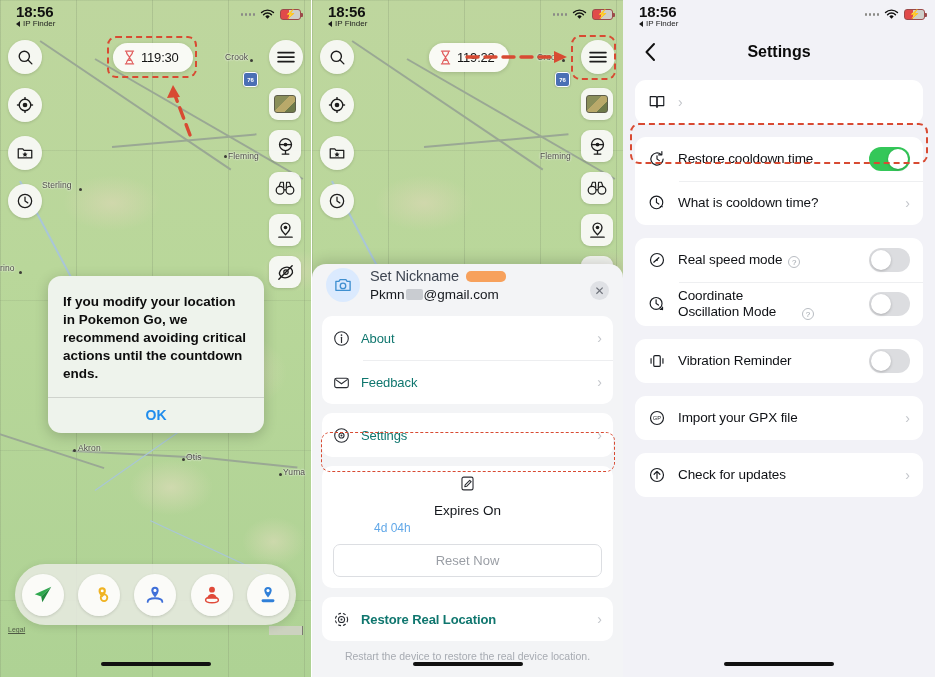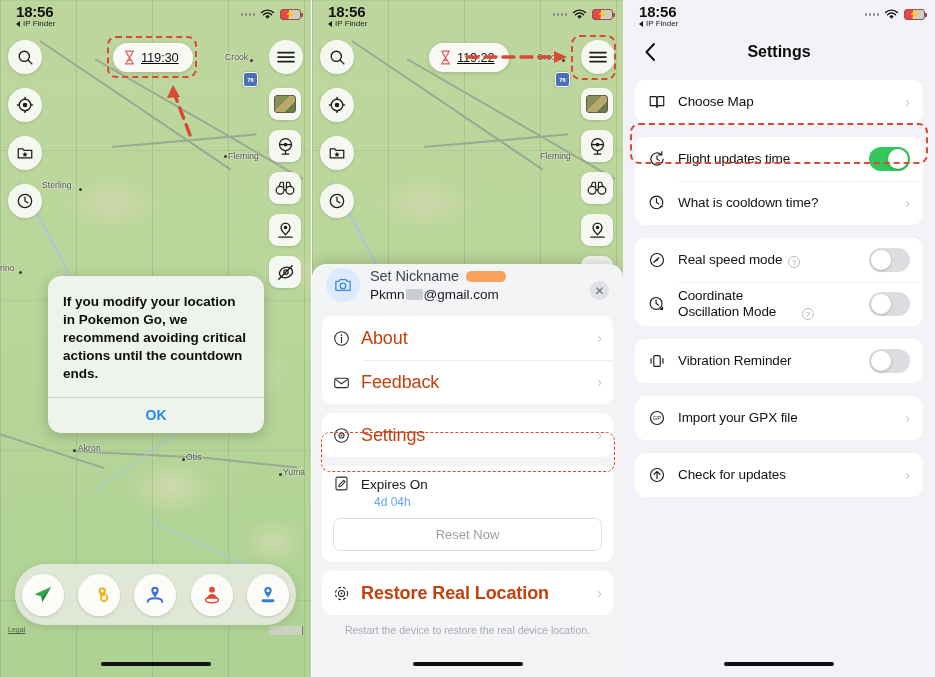--- a/index.html
+++ b/index.html
@@ -111,21 +111,21 @@
     width: 22px; height: 18px; border-radius: 3px;
     background: linear-gradient(135deg, #8a8f5a 0 40%, #b9a96a 40% 70%, #6e7a4a 70%);
     border: 1px solid #5d5d4a;
   }
 
   
   .cooldown-wrap { position: absolute; z-index: 25; }
   .cooldown-pill {
     display: inline-flex; align-items: center; gap: 6px;
     background: rgba(252,252,250,.95); border-radius: 17px;
-    padding: 7px 14px 7px 11px; box-shadow: 0 1px 4px rgba(0,0,0,.16); text-decoration: underline;
+    padding: 7px 14px 7px 11px; box-shadow: 0 1px 4px rgba(0,0,0,.16);
   }
   .cooldown-pill .txt { font-size: 13px; color: #141414; font-weight: 500; letter-spacing: -.2px; }
   .hourglass { width: 11px; height: 15px; position: relative; }
 
   
   .alert {
     position: absolute; left: 48px; top: 276px; width: 216px;
     background: #eef3ec; border-radius: 13px; z-index: 30;
     box-shadow: 0 3px 14px rgba(0,0,0,.2); overflow: hidden;
   }
@@ -178,24 +178,24 @@
     align-items: center; justify-content: center; color: #6d7179; font-size: 12px;
   }
   .card { background: #fff; border-radius: 10px; margin-bottom: 9px; overflow: hidden; }
   .row {
     display: flex; align-items: center; gap: 11px;
     padding: 0 11px; height: 44px; position: relative;
   }
   .row + .row::before {
     content: ""; position: absolute; left: 41px; right: 0; top: 0; height: 1px; background: #edeef0;
   }
-  .row-label { font-size: 18px; color: #c2410c; flex: 1; letter-spacing: -.1px; }
+  .row-label { font-size: 13px; color: #0f766e; flex: 1; letter-spacing: -.1px; }
   .chev { color: #c3c6cb; font-size: 14px; font-weight: 300; }
   .expires-card { padding: 9px 11px 11px; }
-  .expires-head { display: flex; align-items: flex-end; gap: 11px; }
+  .expires-head { display: flex; align-items: center; gap: 11px; flex-direction: column; }
   .expires-label { font-size: 13.5px; color: #15181d; }
   .expires-val { font-size: 12px; color: #62a8e8; margin: 3px 0 0 41px; }
   .reset-btn {
     margin-top: 9px; height: 33px; border: 1px solid #dcdee2; border-radius: 7px;
     display: flex; align-items: center; justify-content: center;
     font-size: 13px; color: #9a9ea5; background: #fff;
   }
   .sheet-foot { text-align: center; font-size: 10.5px; color: #a7abb2; margin-top: 9px; }
 
   
@@ -695,33 +695,32 @@
     </div>
 
     <div class="set-list">
 
       <div class="set-card">
         <div class="set-row">
           <svg width="18" height="18" viewBox="0 0 20 20">
             <path d="M2.5 4h5.8a1.7 1.7 0 0 1 1.7 1.7v10a1.7 1.7 0 0 0-1.7-1.7H2.5z" stroke="#1a1d22" stroke-width="1.3" fill="none" stroke-linejoin="round"></path>
             <path d="M17.5 4h-5.8A1.7 1.7 0 0 0 10 5.7v10a1.7 1.7 0 0 1 1.7-1.7h5.8z" stroke="#1a1d22" stroke-width="1.3" fill="none" stroke-linejoin="round"></path>
           </svg>
-          <span class="set-label">Choose Map</span>
           <span class="chev">›</span>
         </div>
       </div>
 
       <div class="set-card">
         <div class="set-row">
           <svg width="18" height="18" viewBox="0 0 20 20">
             <path d="M16.8 10a6.8 6.8 0 1 1-2.2-5" stroke="#1a1d22" stroke-width="1.3" fill="none" stroke-linecap="round"></path>
             <path d="M15.4 1.8v3.6h-3.6" stroke="#1a1d22" stroke-width="1.3" fill="none" stroke-linecap="round" stroke-linejoin="round"></path>
             <path d="M10 6.4V10l2.6 1.8" stroke="#1a1d22" stroke-width="1.3" fill="none" stroke-linecap="round"></path>
           </svg>
-          <span class="set-label">Flight updates time</span>
+          <span class="set-label">Restore cooldown time</span>
           <span class="toggle on">
               <span class="knob"></span>
             </span>
         </div>
         <div class="set-row">
           <svg width="18" height="18" viewBox="0 0 20 20">
             <circle cx="9.4" cy="9.4" r="7" stroke="#1a1d22" stroke-width="1.3" fill="none"></circle>
             <path d="M9.4 5.2v4.2l2.6 1.8" stroke="#1a1d22" stroke-width="1.3" fill="none" stroke-linecap="round"></path>
             <path d="M13.6 14.4c.6-1 1.8-1 2.3-.2" stroke="#1a1d22" stroke-width="1.2" fill="none" stroke-linecap="round"></path>
           </svg>

